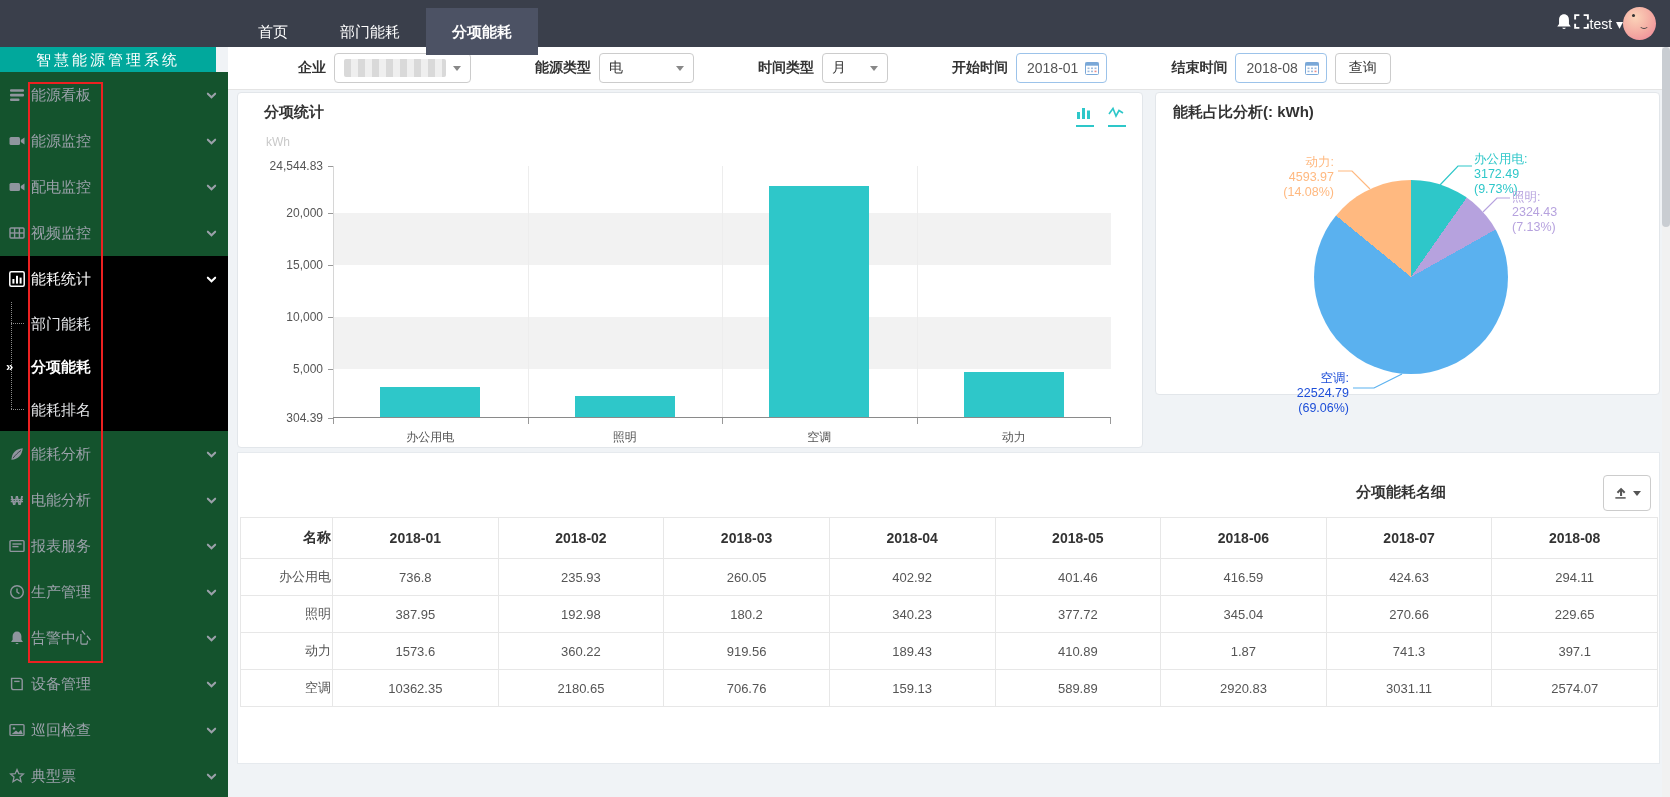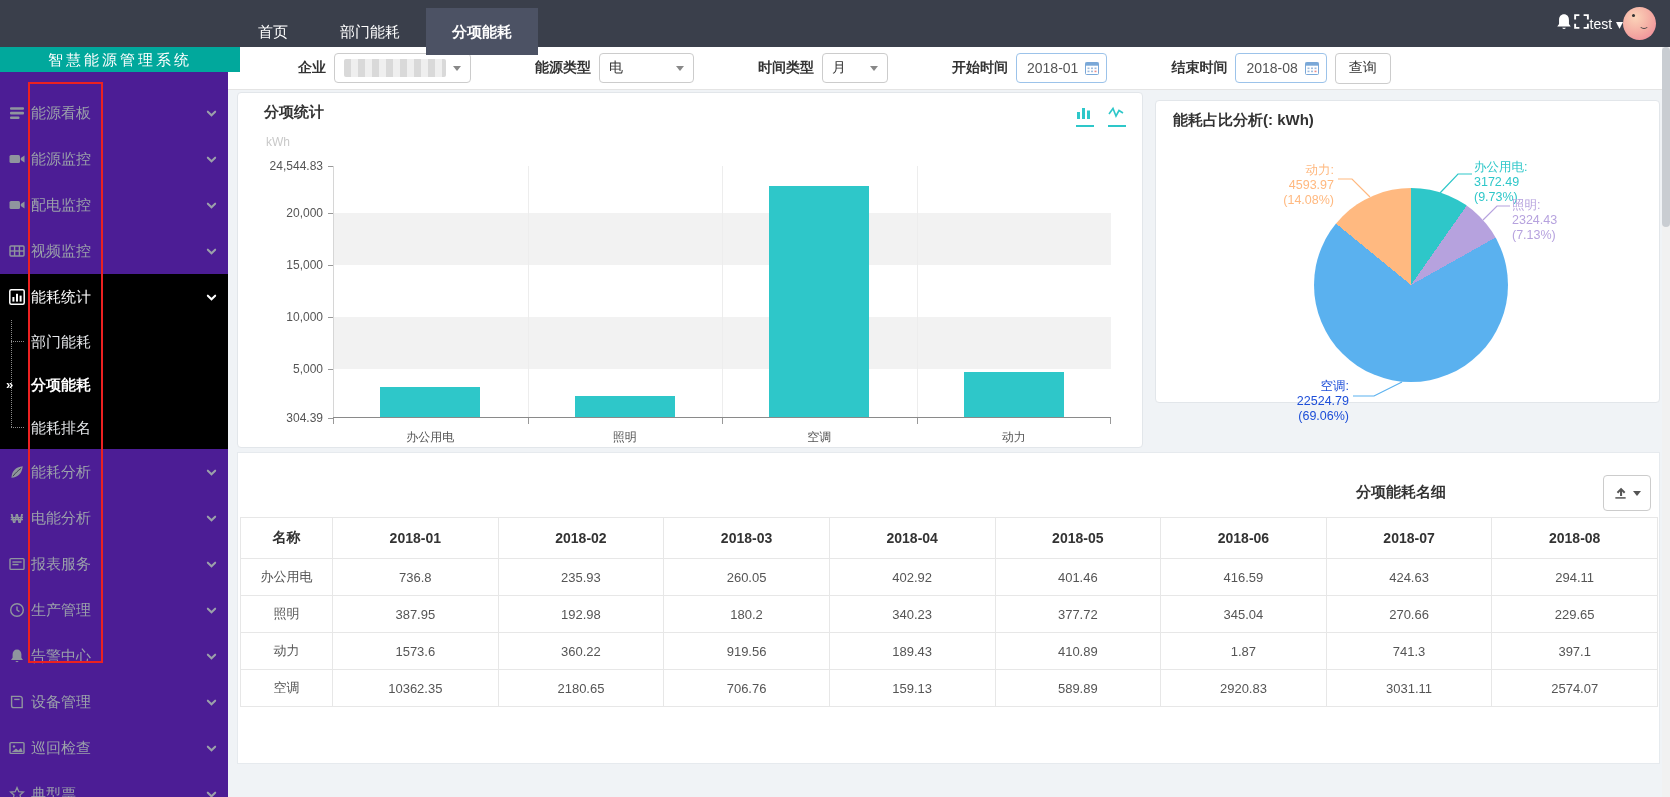--- a/index.html
+++ b/index.html
@@ -4,36 +4,36 @@
 <style>
   html,body{margin:0;padding:0;}
   body{width:1670px;height:797px;position:relative;overflow:hidden;
        font-family:"Liberation Sans","DejaVu Sans",sans-serif;background:#F0F3F6;}
   
   .header{position:absolute;left:0;top:0;width:1670px;height:47px;background:#3A3F4B;z-index:5;}
   .logo-block{position:absolute;left:0;top:0;width:228px;height:47px;background:#00BDB2;
               display:flex;align-items:center;justify-content:center;}
   .logo{color:#fff;font-weight:bold;font-size:28px;letter-spacing:1px;display:flex;align-items:center;line-height:1;}
   .logo svg{margin:0 2px;}
-  .subtitle-strip{position:absolute;left:0;top:47px;width:240px;height:25px;background:#01A89C;
+  .subtitle-strip{position:absolute;left:0;top:47px;width:216px;height:25px;background:#01A89C;
                   color:#fff;font-size:15px;text-align:center;line-height:25px;letter-spacing:3px;z-index:5;}
   .nav-tabs{position:absolute;left:232px;top:8px;height:47px;display:flex;}
   .nav-tab{color:#fff;font-size:15px;line-height:47px;padding:0 26px;cursor:pointer;white-space:nowrap;}
   .nav-tab.active{background:#4C5264;font-weight:bold;}
   .header-right{position:absolute;right:14px;top:0;height:47px;display:flex;align-items:center;}
   .hdr-user{color:#fff;font-size:14px;display:flex;align-items:center;gap:6px;cursor:pointer;}
   .caret{width:0;height:0;border-left:4px solid transparent;border-right:4px solid transparent;border-top:5px solid #fff;display:inline-block;}
   .avatar{width:33px;height:33px;border-radius:50%;
           background:radial-gradient(circle at 38% 32%,#fbd3b8 0%,#f4a9a2 55%,#ee8298 100%);
           position:relative;overflow:hidden;}
   .avatar::before{content:"";position:absolute;left:9px;top:7px;width:3px;height:3px;border-radius:50%;background:#333;}
   .avatar::after{content:"";position:absolute;right:7px;top:12px;width:8px;height:8px;border:1.5px solid #444;
                  border-color:transparent transparent #444 transparent;border-radius:50%;}
   
-  .sidebar{position:absolute;left:0;top:72px;width:228px;height:725px;background:#4c1d95;z-index:4;padding-top:18px;box-sizing:border-box;text-align:center;}
+  .sidebar{position:absolute;left:0;top:72px;width:228px;height:725px;background:#14532d;z-index:4;padding-top:0;box-sizing:border-box;text-align:center;}
   .side-item{position:relative;height:46px;display:flex;align-items:center;color:#9BA1AA;font-size:15px;cursor:pointer;}
   .side-item .s-icon{position:absolute;left:9px;width:16px;height:16px;color:#8F959E;display:flex;align-items:center;justify-content:center;font-size:14px;}
   .side-item .s-label{position:absolute;left:31px;white-space:nowrap;}
   .side-item .s-chev{position:absolute;right:12px;width:10px;height:10px;}
   .side-item .s-chev svg{display:block;}
   .side-item.active{background:#000;color:#fff;}
   .side-item.active .s-icon{color:#fff;}
   .submenu{position:relative;background:#000;}
   .submenu::before{content:"";position:absolute;left:11px;top:0;bottom:22px;border-left:1px dotted #8a8a8a;}
   .sub-item{position:relative;height:43px;line-height:43px;color:#E6E8EB;font-size:15px;cursor:pointer;}
@@ -55,21 +55,21 @@
   .select .caret{border-top-color:#888;}
   .mosaic{width:102px;height:18px;border-radius:2px;
     background:repeating-linear-gradient(90deg,#d9d9d9 0 7px,#efefef 7px 14px),
                repeating-linear-gradient(0deg,rgba(255,255,255,.55) 0 6px,rgba(185,185,185,.55) 6px 12px);}
   .date-input{height:30px;border:1px solid #9CC3EA;border-radius:4px;background:#fff;display:flex;align-items:center;
               padding:0 7px 0 10px;font-size:14px;color:#555;gap:7px;box-sizing:border-box;cursor:text;}
   .query-btn{height:31px;padding:0 13px;border:1px solid #CCC;border-radius:4px;background:#fff;font-size:14px;color:#333;cursor:pointer;}
   
   .panel{position:absolute;background:#fff;border:1px solid #E2E6EA;border-radius:4px;box-sizing:border-box;}
   #left-panel{left:9px;top:45px;width:906px;height:356px;}
-  #right-panel{left:927px;top:45px;width:505px;height:303px;margin-top:8px;}
+  #right-panel{left:927px;top:45px;width:505px;height:303px;}
   .panel-title{position:absolute;left:26px;top:10px;font-size:15px;font-weight:bold;color:#333;}
   #right-panel .panel-title{left:17px;}
   .chart-toolbar{position:absolute;right:16px;top:12px;display:flex;gap:14px;}
   .tool-icon{width:18px;padding-bottom:2px;border-bottom:2px solid #2EC7C9;cursor:pointer;}
   .kwh-label{position:absolute;left:28px;top:42px;color:#C9C9C9;font-size:12px;}
   #bar-plot{position:absolute;left:95px;top:73px;width:778px;height:252px;}
   .band{position:absolute;left:0;width:100%;}
   .vline{position:absolute;top:0;height:100%;width:1px;background:#EDEDED;}
   .axis-y{position:absolute;left:0;top:0;bottom:0;width:1px;background:#D6D6D6;}
   .baseline{position:absolute;left:0;right:0;bottom:0;height:1px;background:#8A8A8A;}
@@ -89,21 +89,21 @@
   
   #table-panel{position:absolute;left:9px;top:405px;width:1423px;height:312px;background:#fff;border:1px solid #E6EAEE;box-sizing:border-box;}
   .table-title{position:absolute;right:213px;top:30px;font-size:15px;font-weight:bold;color:#333;}
   .export-btn{position:absolute;right:8px;top:22px;width:48px;height:36px;border:1px solid #CCC;border-radius:4px;
               background:#fff;display:flex;align-items:center;justify-content:center;gap:5px;cursor:pointer;}
   .export-btn .caret{border-top-color:#555;}
   #detail-table{position:absolute;left:2px;top:64px;width:1417px;border-collapse:collapse;table-layout:fixed;}
   #detail-table th,#detail-table td{border:1px solid #E7E7E7;text-align:center;overflow:hidden;white-space:nowrap;}
   #detail-table th{font-size:14px;color:#333;height:38px;font-weight:bold;background:#fff;}
   #detail-table td{font-size:13px;color:#555;height:34px;}
-  #detail-table th:first-child,#detail-table td:first-child{text-align:center;}
+  #detail-table th:first-child,#detail-table td:first-child{text-align:right;}
   
   .scrollbar{position:absolute;right:0;top:0;width:8px;height:750px;background:#F1F1F1;z-index:20;}
   .scroll-thumb{position:absolute;left:0;top:0;width:8px;height:180px;background:#C9CDD2;border-radius:4px;cursor:grab;}
 </style>
 </head>
 <body>
 
 <div class="header">
   <div class="nav-tabs" id="nav-tabs">
       <div class="nav-tab">首页</div>

